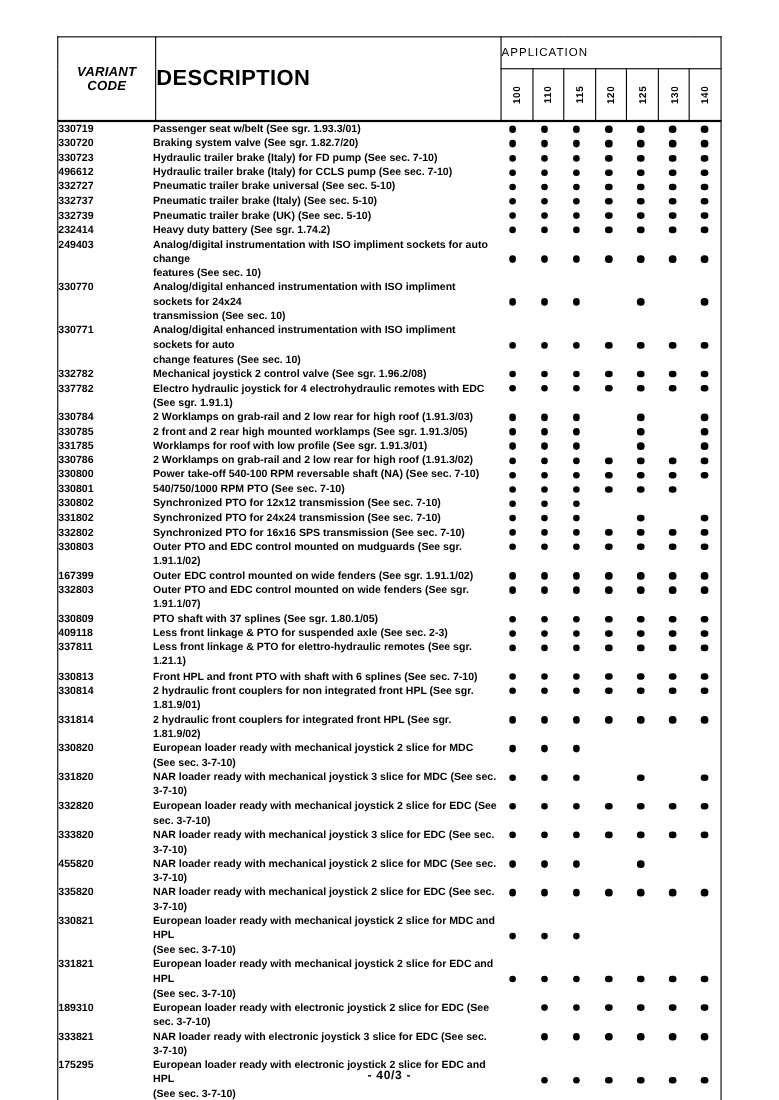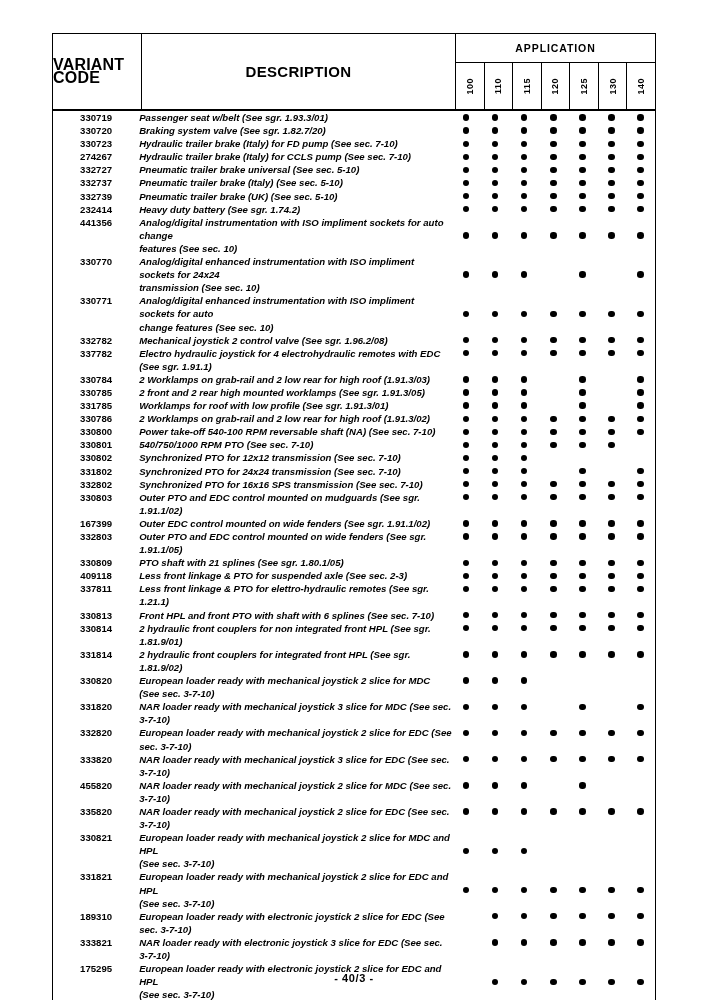--- a/index.html
+++ b/index.html
@@ -35,37 +35,37 @@
   }
   table.spec td, table.spec th {
     border: 1px solid #000;
     padding: 0;
     vertical-align: middle;
   }
 
   
   .hdr-variant {
     width: 88px;
-    text-align: left;
+    text-align: center;
     font-weight: bold;
-    font-size: 16px;
+    font-size: 12px;
     line-height: 12.5px;
     letter-spacing: 0.2px;
     padding: 2px 0;
+    font-style: italic;
   }
   .hdr-desc {
     width: 313px;
-    text-align: center;
+    text-align: left;
     font-weight: bold;
-    font-size: 15px;
+    font-size: 20px;
     letter-spacing: 0.3px;
   }
   .hdr-app {
-    text-align: center;
-    font-weight: bold;
+    font-weight: normal;
     font-size: 10.5px;
     letter-spacing: 0.9px;
     height: 28px;
   }
   .hdr-col {
     width: 29px;
     height: 46px;
     text-align: center;
     vertical-align: middle;
   }
@@ -94,37 +94,35 @@
     table-layout: fixed;
     width: 100%;
   }
   table.body td {
     padding: 0;
     vertical-align: top;
     border: none;
   }
   .c-code {
     width: 86px;
-    text-align: center;
     font-size: 9.6px;
     font-weight: bold;
     line-height: 13.1px;
     padding-top: 1px;
     border-right: 1.3px solid #000;
   }
   .c-desc {
     width: 312px;
     font-size: 9.6px;
     font-weight: bold;
     line-height: 13.1px;
     padding-left: 4px;
     padding-top: 1px;
     border-right: 1.3px solid #000;
     white-space: pre-line;
-    font-style: italic;
   }
   .c-dots {
     width: 29px;
     border-right: 1px solid #000;
     position: relative;
   }
   .c-dots.last { border-right: none; }
   .dotbox {
     height: 13.1px;
     display: flex;
@@ -305,21 +303,21 @@
                   <span class="dot"></span>
                 </div>
               </td>
               <td class="c-dots last">
                 <div class="dotbox">
                   <span class="dot"></span>
                 </div>
               </td>
             </tr>
             <tr>
-              <td class="c-code">274267</td>
+              <td class="c-code">496612</td>
               <td class="c-desc">Hydraulic trailer brake (Italy) for CCLS pump (See sec. 7-10)</td>
               <td class="c-dots">
                 <div class="dotbox">
                   <span class="dot"></span>
                 </div>
               </td>
               <td class="c-dots">
                 <div class="dotbox">
                   <span class="dot"></span>
                 </div>
@@ -500,21 +498,21 @@
                   <span class="dot"></span>
                 </div>
               </td>
               <td class="c-dots last">
                 <div class="dotbox">
                   <span class="dot"></span>
                 </div>
               </td>
             </tr>
             <tr>
-              <td class="c-code">441356</td>
+              <td class="c-code">249403</td>
               <td class="c-desc">Analog/digital instrumentation with ISO impliment sockets for auto change
 features (See sec. 10)</td>
               <td class="c-dots">
                 <div class="dotbox"></div>
                 <div class="dotbox">
                   <span class="dot"></span>
                 </div>
               </td>
               <td class="c-dots">
                 <div class="dotbox"></div>
@@ -1119,21 +1117,21 @@
                 </div>
               </td>
               <td class="c-dots last">
                 <div class="dotbox">
                   <span class="dot"></span>
                 </div>
               </td>
             </tr>
             <tr>
               <td class="c-code">332803</td>
-              <td class="c-desc">Outer PTO and EDC control mounted on wide fenders (See sgr. 1.91.1/05)</td>
+              <td class="c-desc">Outer PTO and EDC control mounted on wide fenders (See sgr. 1.91.1/07)</td>
               <td class="c-dots">
                 <div class="dotbox">
                   <span class="dot"></span>
                 </div>
               </td>
               <td class="c-dots">
                 <div class="dotbox">
                   <span class="dot"></span>
                 </div>
               </td>
@@ -1158,21 +1156,21 @@
                 </div>
               </td>
               <td class="c-dots last">
                 <div class="dotbox">
                   <span class="dot"></span>
                 </div>
               </td>
             </tr>
             <tr>
               <td class="c-code">330809</td>
-              <td class="c-desc">PTO shaft with 21 splines (See sgr. 1.80.1/05)</td>
+              <td class="c-desc">PTO shaft with 37 splines (See sgr. 1.80.1/05)</td>
               <td class="c-dots">
                 <div class="dotbox">
                   <span class="dot"></span>
                 </div>
               </td>
               <td class="c-dots">
                 <div class="dotbox">
                   <span class="dot"></span>
                 </div>
               </td>

